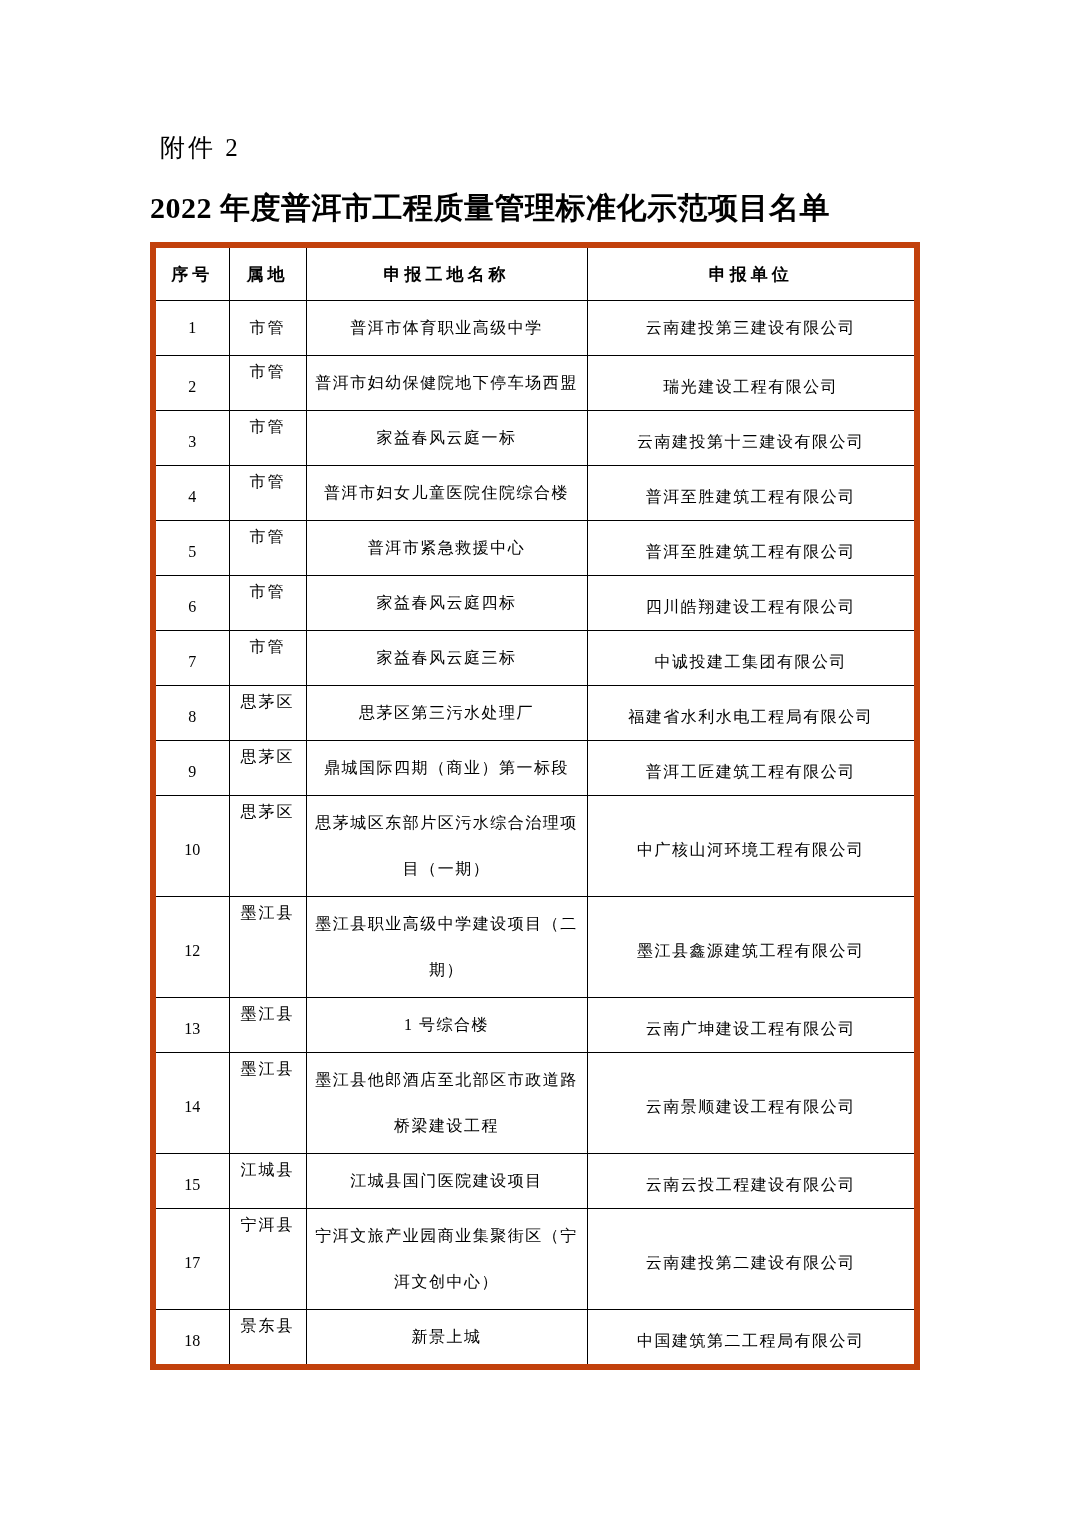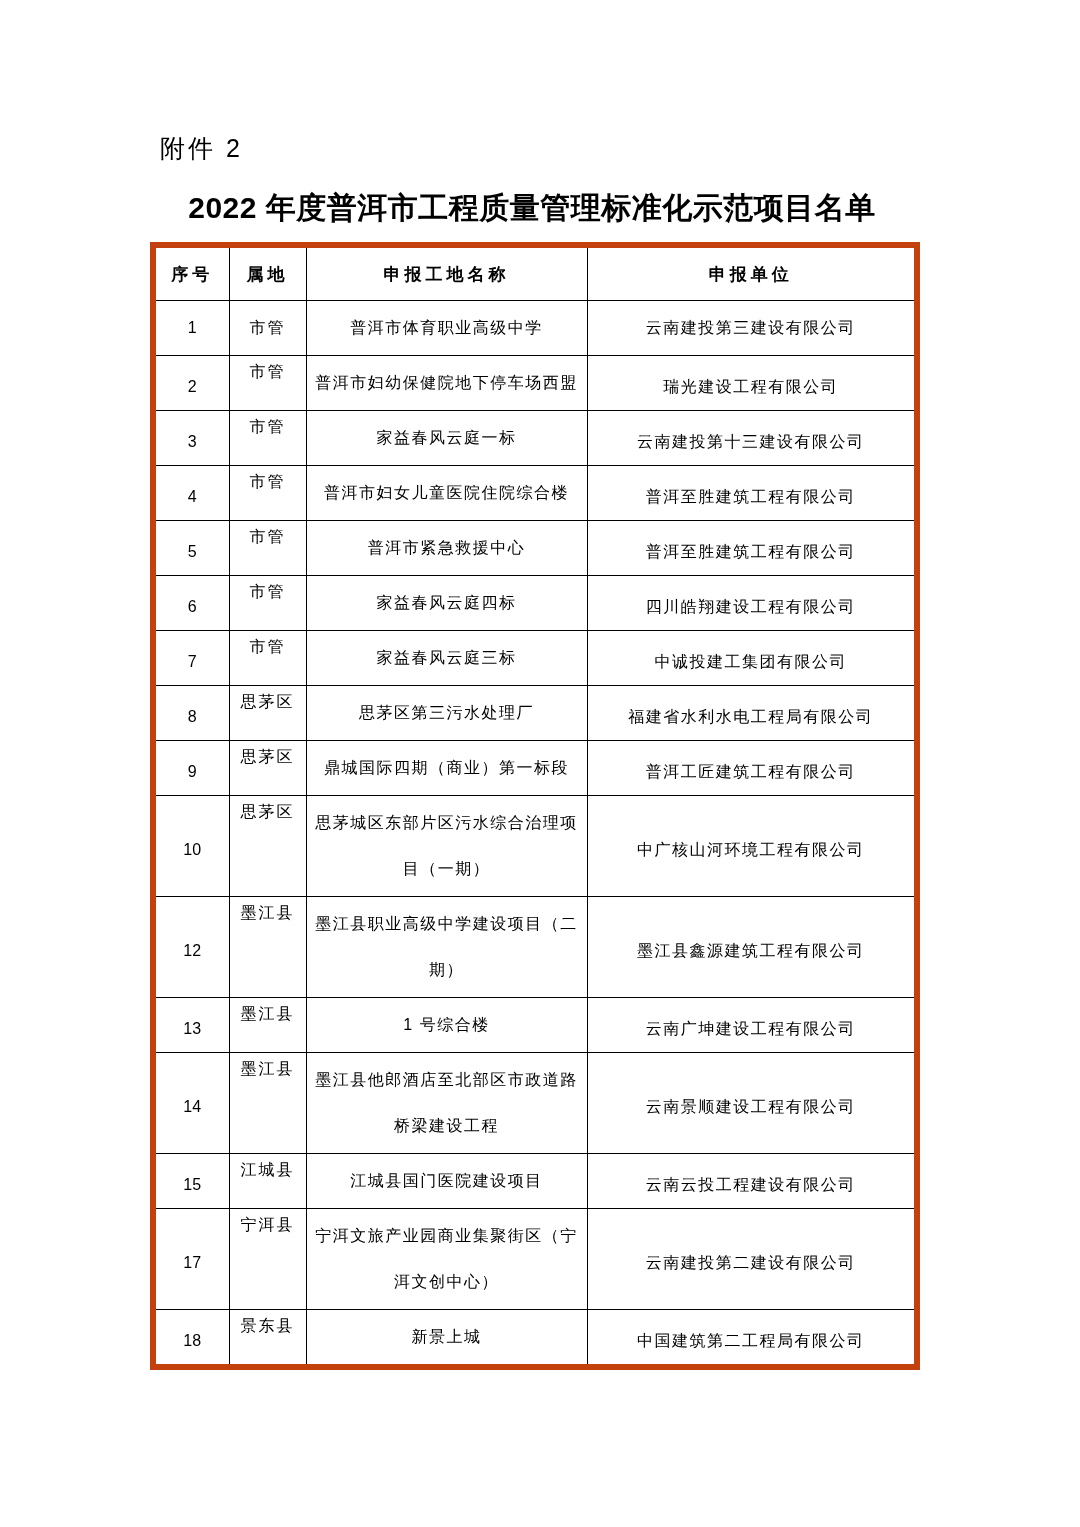--- a/index.html
+++ b/index.html
@@ -2,37 +2,37 @@
 <html><head>
 <meta charset="utf-8">
 <style>
   html, body { margin: 0; padding: 0; background: #ffffff; }
   .page {
     position: relative;
     width: 920px;
     height: 1527px;
     background: #ffffff;
     color: #000000;
-    font-family: Liberation Sans, sans-serif;
+    font-family: Liberation Serif, serif;
     box-sizing: border-box;
     padding-top: 132px;
     overflow: hidden;
   }
   .attachment-label {
     margin: 0 0 0 160px;
     font-size: 25px;
     line-height: 1.3;
     letter-spacing: 3px;
     font-weight: 400;
     white-space: nowrap;
   }
   .doc-title {
     width: 764px;
     margin: 24px 0 16px 150px;
-    text-align: center;
+    text-align: left;
     font-size: 30px;
     line-height: 1.25;
     font-weight: 700;
     letter-spacing: 0.5px;
     white-space: nowrap;
   }
   table.project-table {
     margin-left: 150px;
     width: 764px;
     border-collapse: collapse;

